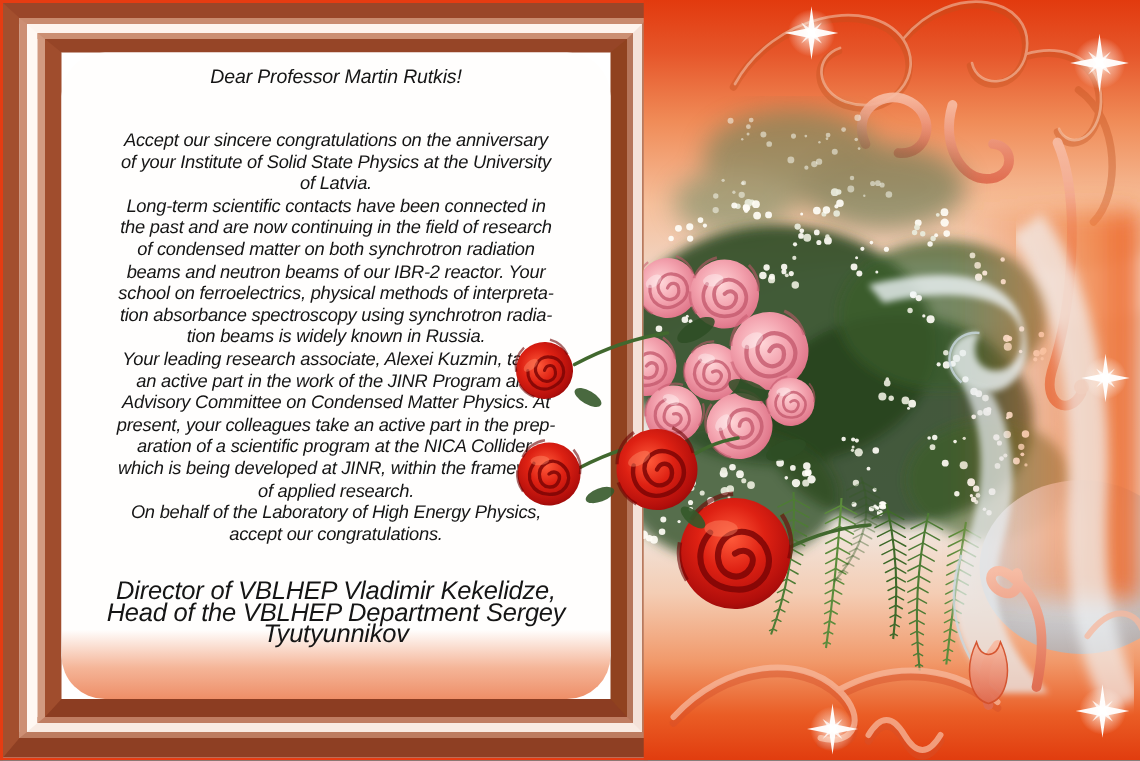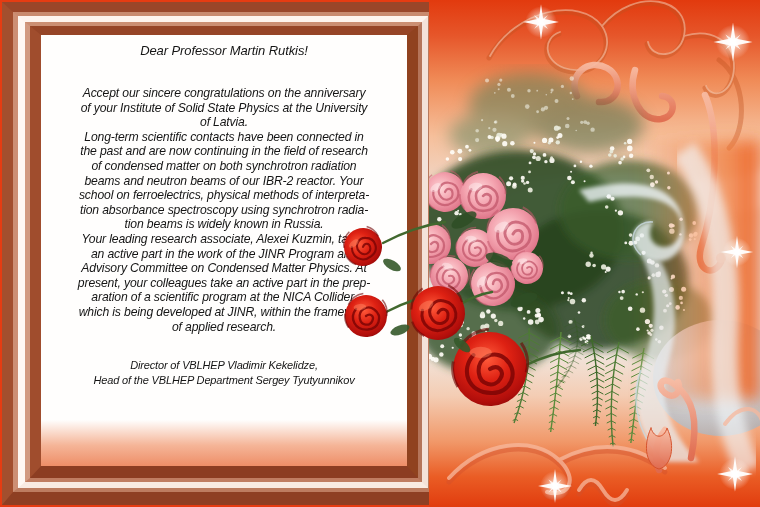--- a/index.html
+++ b/index.html
@@ -18,27 +18,27 @@
   .f-ridge2{width:100%;height:100%;box-sizing:border-box;border-style:solid;
             border-width:6px 6px 6px 7px;
             border-color:#fef4ee #f4e2d9 #f9ebe3 #fff8f3;}
   .f-ridge3{width:100%;height:100%;box-sizing:border-box;border-style:solid;
             border-width:4px 4px 4px 5px;
             border-color:#cc8f73 #b5755a #c07d62 #d29a80;}
   .f-brown2{width:100%;height:100%;box-sizing:border-box;border-style:solid;
             border-width:9px 11px 12px 11px;
             border-color:#964527 #90421f #8c3d22 #a04d2d;}
   .paper{position:relative;width:100%;height:100%;background:#fffefd;overflow:hidden;
-         color:#151515;font-style:italic;text-align:center;}
+         color:#151515;font-style:italic;text-align:center;border-radius:29px;}
   .salutation{height:47px;box-sizing:border-box;padding-top:8px;
       background:linear-gradient(180deg,#d96527 0%,#e97f44 30%,#f2b astray 0,#f4ba95 68%,#fce2d0 88%,#ffffff 100%);
       font-size:13px;line-height:15px;letter-spacing:-0.1px;}
   .body-text{margin-top:4px;font-size:12.2px;line-height:14.6px;letter-spacing:-0.15px;}
   .body-text p{margin:0;white-space:pre-line;}
-  .signature{margin-top:24px;font-size:11px;line-height:14.6px;letter-spacing:-0.15px;
+  .signature{margin-top:24px;font-size:17px;line-height:14.6px;letter-spacing:-0.15px;
              white-space:pre-line;position:relative;z-index:2;}
   .paper-bottom{position:absolute;left:0;bottom:0;width:100%;height:46px;z-index:1;
       background:linear-gradient(180deg,rgba(243,167,134,0) 0%,rgba(243,168,134,.85) 55%,#ee8e67 100%);}
   
   .photo-panel{position:absolute;left:429px;top:0;width:331px;height:507px;z-index:1;}
   .photo-panel svg{display:block;}
   .overlay-art{position:absolute;left:0;top:0;width:760px;height:507px;z-index:3;pointer-events:none;}
 </style>
 </head>
 <body>
@@ -67,20 +67,22 @@
 school on ferroelectrics, physical methods of interpreta-
 tion absorbance spectroscopy using synchrotron radia-
 tion beams is widely known in Russia.</p>
           <p>Your leading research associate, Alexei Kuzmin, takes
 an active part in the work of the JINR Program and
 Advisory Committee on Condensed Matter Physics. At
 present, your colleagues take an active part in the prep-
 aration of a scientific program at the NICA Collider,
 which is being developed at JINR, within the framework
 of applied research.</p>
+          <p>On behalf of the Laboratory of High Energy Physics,
+accept our congratulations.</p>
         </div>
         <div class="signature">Director of VBLHEP Vladimir Kekelidze,
 Head of the VBLHEP Department Sergey Tyutyunnikov</div>
         <div class="paper-bottom"></div>
       </div>
     </div>
               </div>
             </div>
           </div>
         </div>

